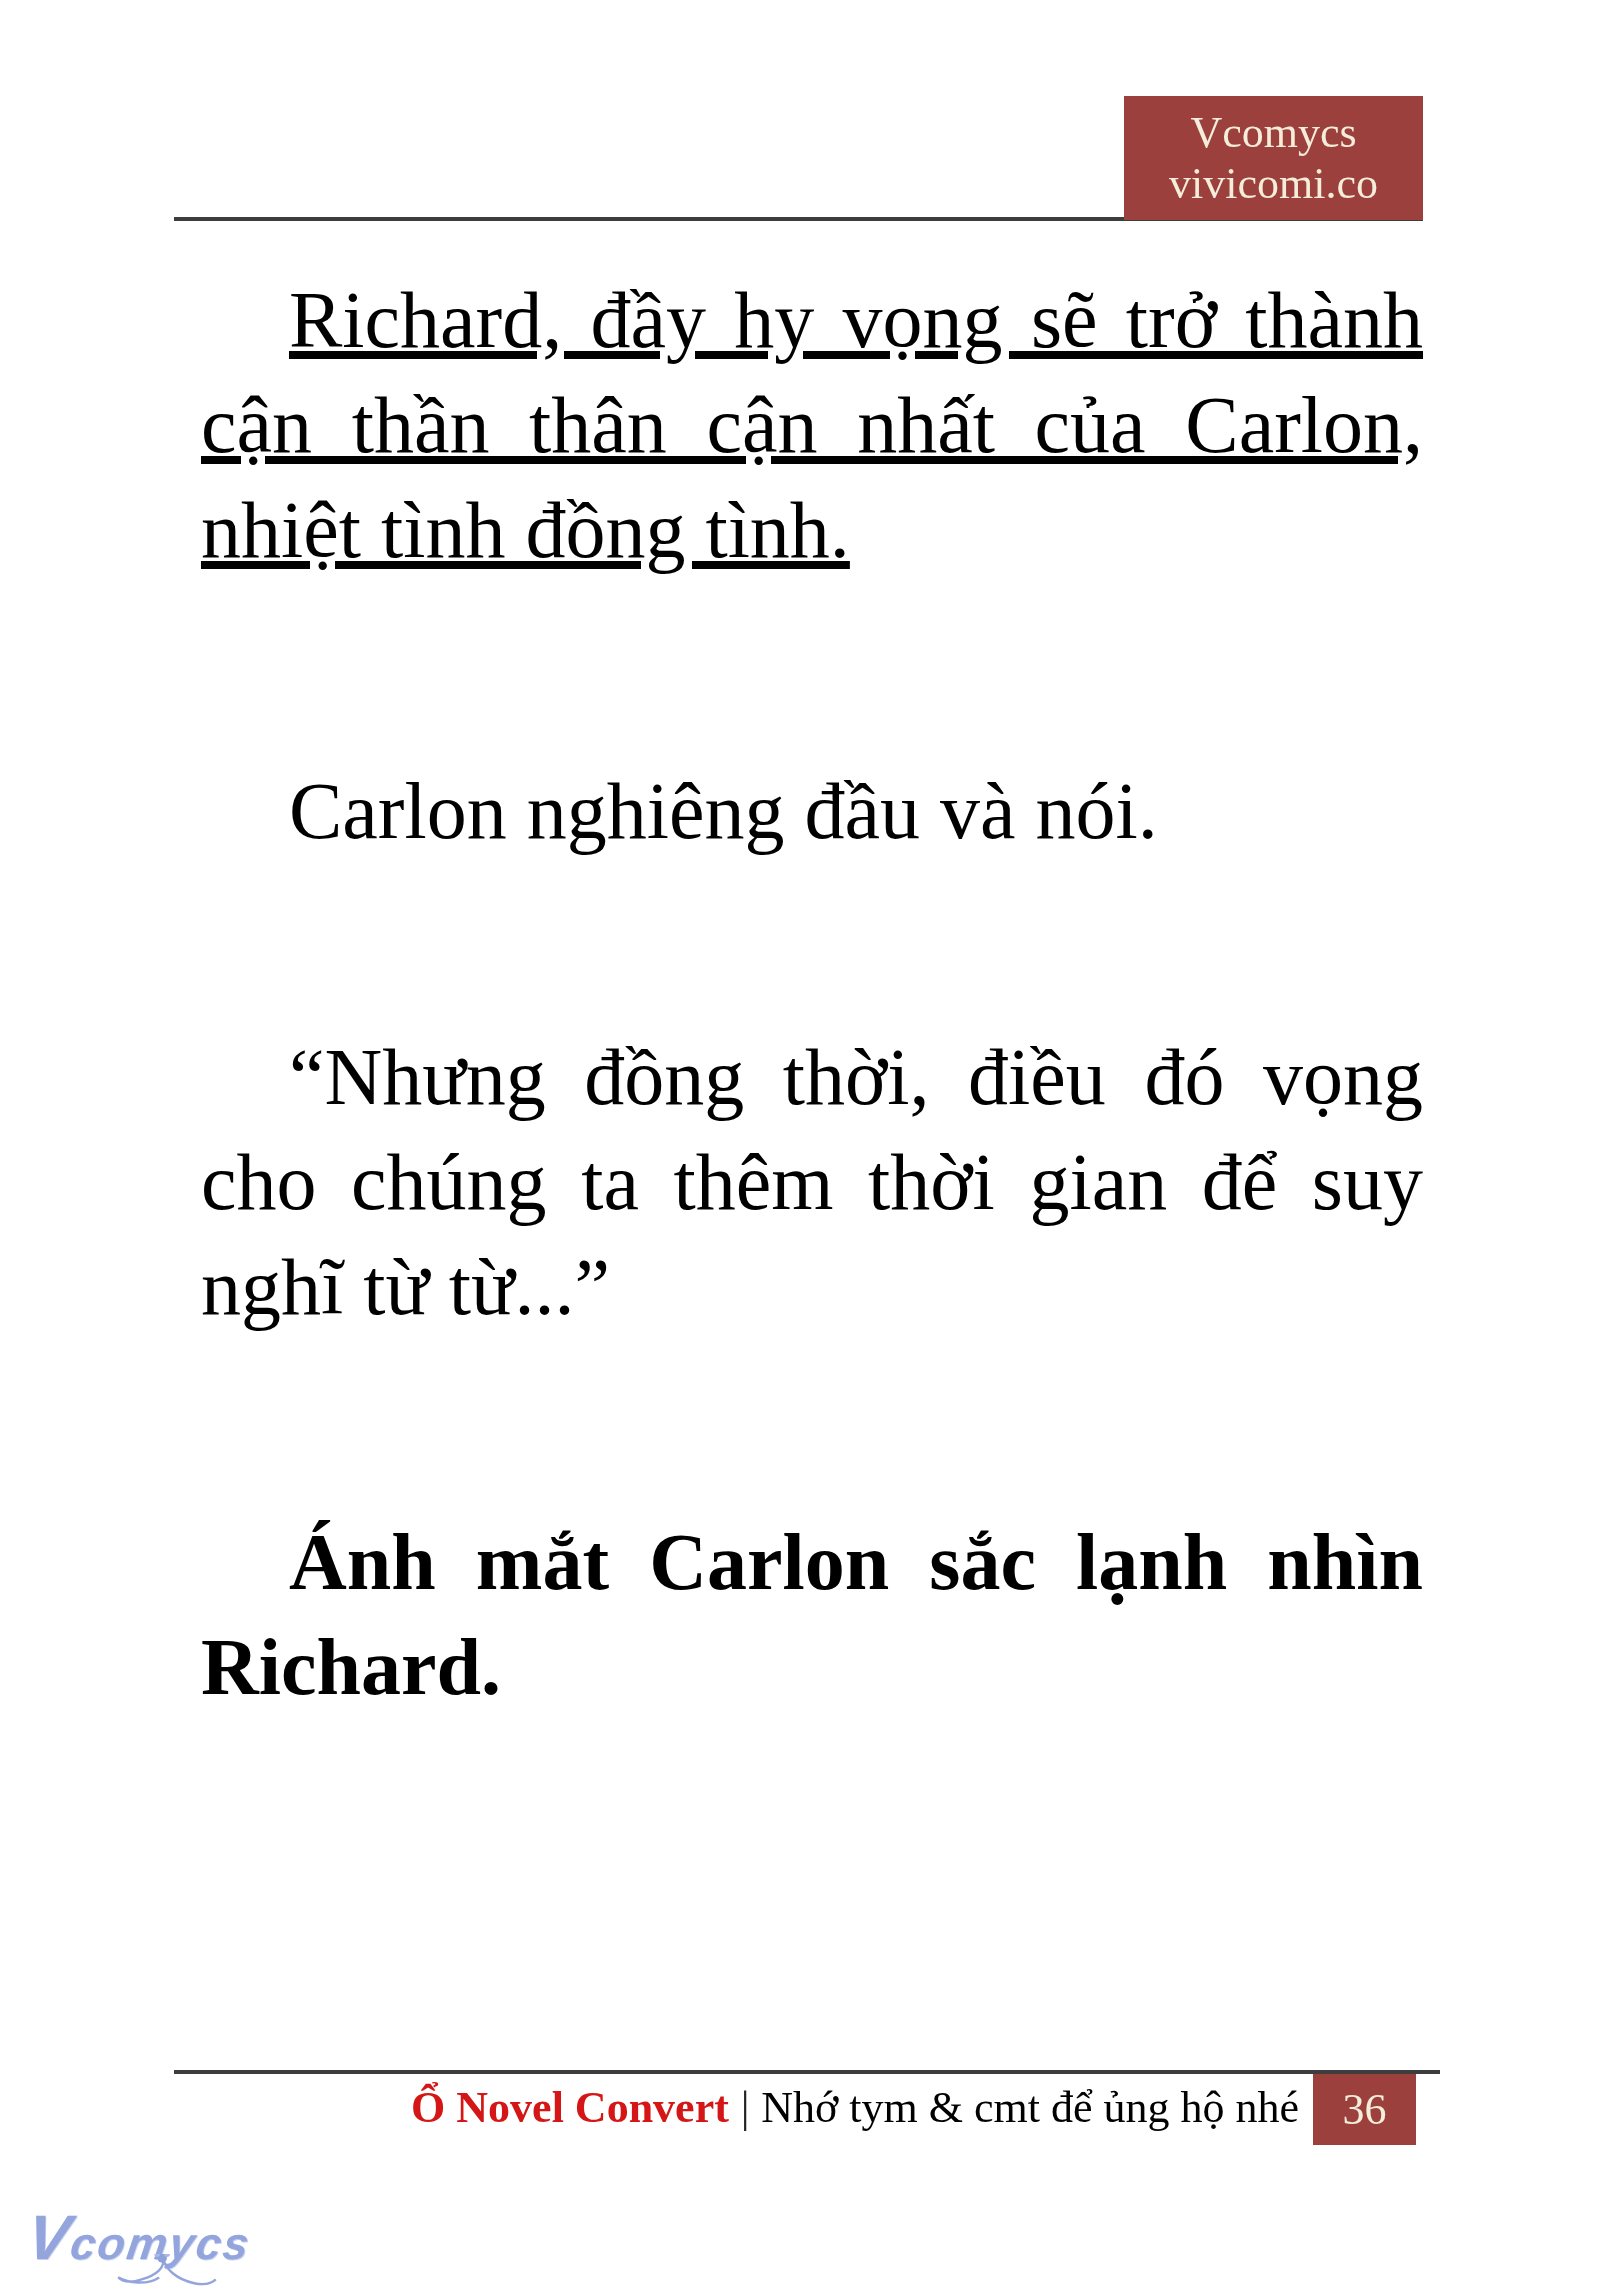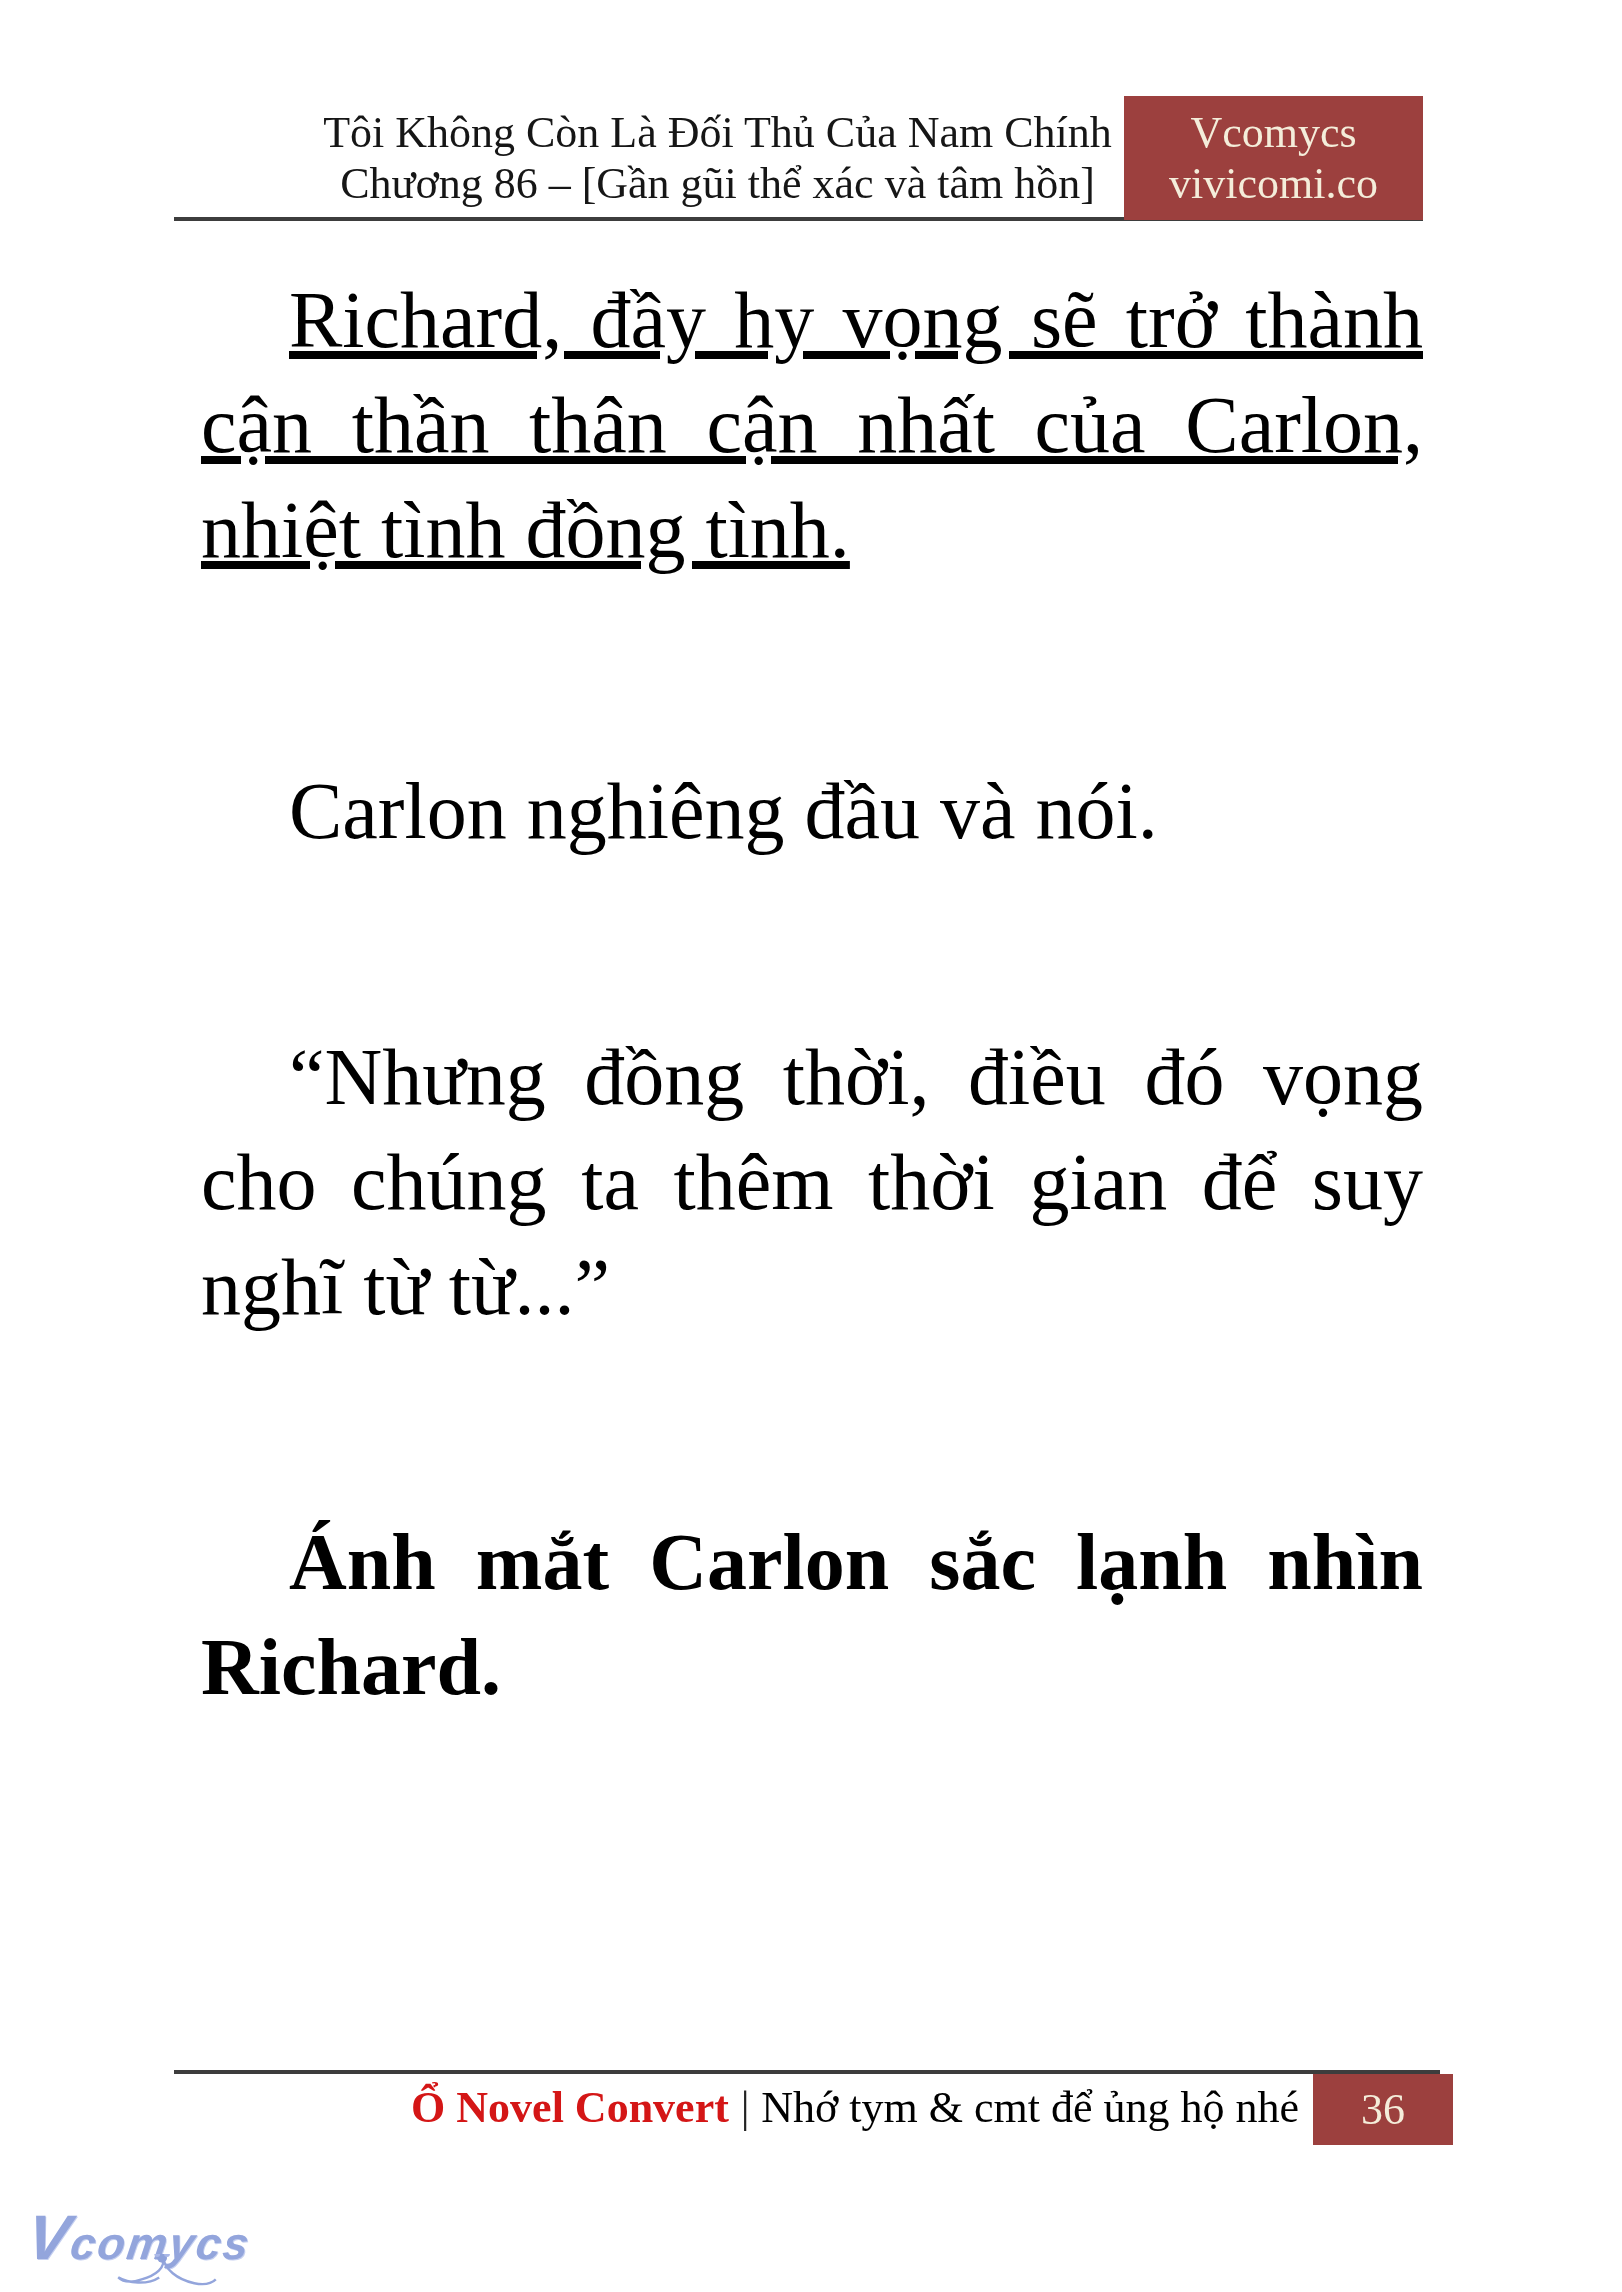--- a/index.html
+++ b/index.html
@@ -39,21 +39,21 @@
     background:#3d3d3d;
   }
   .footer-credit {
     position:absolute; left:201px; top:2082px; width:1098px;
     text-align:right; white-space:nowrap;
     font-size:44px; line-height:51px; color:#000;
   }
   .footer-brand { color:#d41616; font-weight:bold; }
   .footer-sep { margin:0 11.8px; color:#222; font-weight:normal; }
   .page-badge {
-    position:absolute; left:1313px; top:2074px; width:140px; height:71px;
+    position:absolute; left:1313px; top:2074px; width:103px; height:71px;
     background:#9c403e; color:#f4edda; display:flex; align-items:center;
     justify-content:center; font-size:44px;
   }
 
   
   .watermark { position:absolute; left:21.6px; top:2203px; width:235px; height:88px; }
   .wm-text {
     font-family:"Liberation Sans","DejaVu Sans",sans-serif;
     font-weight:bold; font-style:italic; letter-spacing:2px;
     transform:skewX(-8deg); transform-origin:left bottom;
@@ -61,24 +61,20 @@
     text-shadow:1px 1px 0 #c6d0f0;
   }
   .wm-v { font-size:63px; }
   .wm-flourish { position:absolute; left:86px; top:51px; }
 </style>
 </head>
 <body>
 
 <div class="page">
 
-  <div class="header-title">
-    <div>Tôi Không Còn Là Đối Thủ Của Nam Chính</div>
-    <div>Chương 86 –  [Gần gũi thể xác và tâm hồn]</div>
-  </div>
 
   <div class="rule-top"></div>
 
   <div class="brand-box">
     <div>Vcomycs</div>
     <div>vivicomi.co</div>
   </div>
 
   <div class="para para-1">Richard, đầy hy vọng sẽ trở thành cận thần thân cận nhất của Carlon, nhiệt tình đồng tình.</div>
   <div class="para para-2">Carlon nghiêng đầu và nói.</div>

